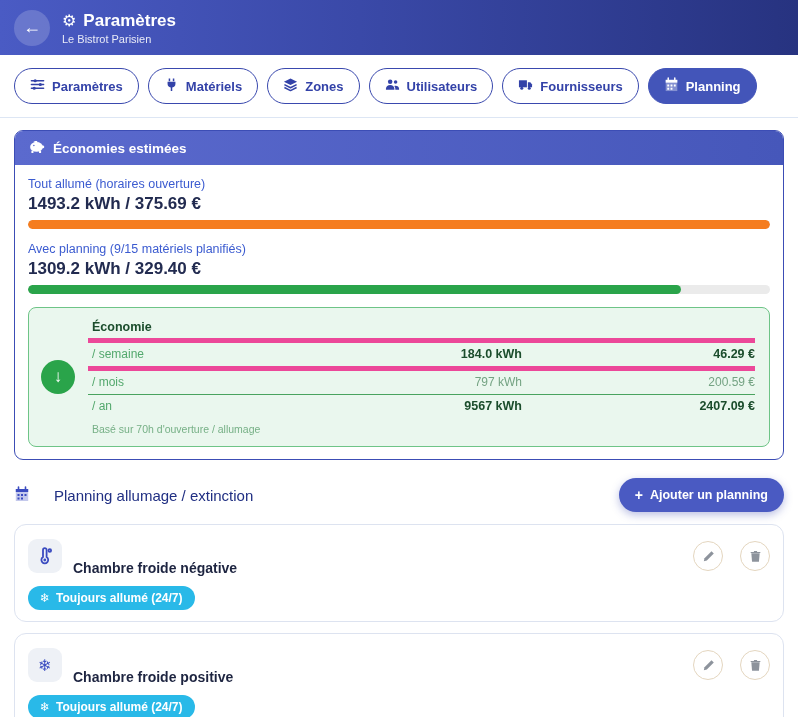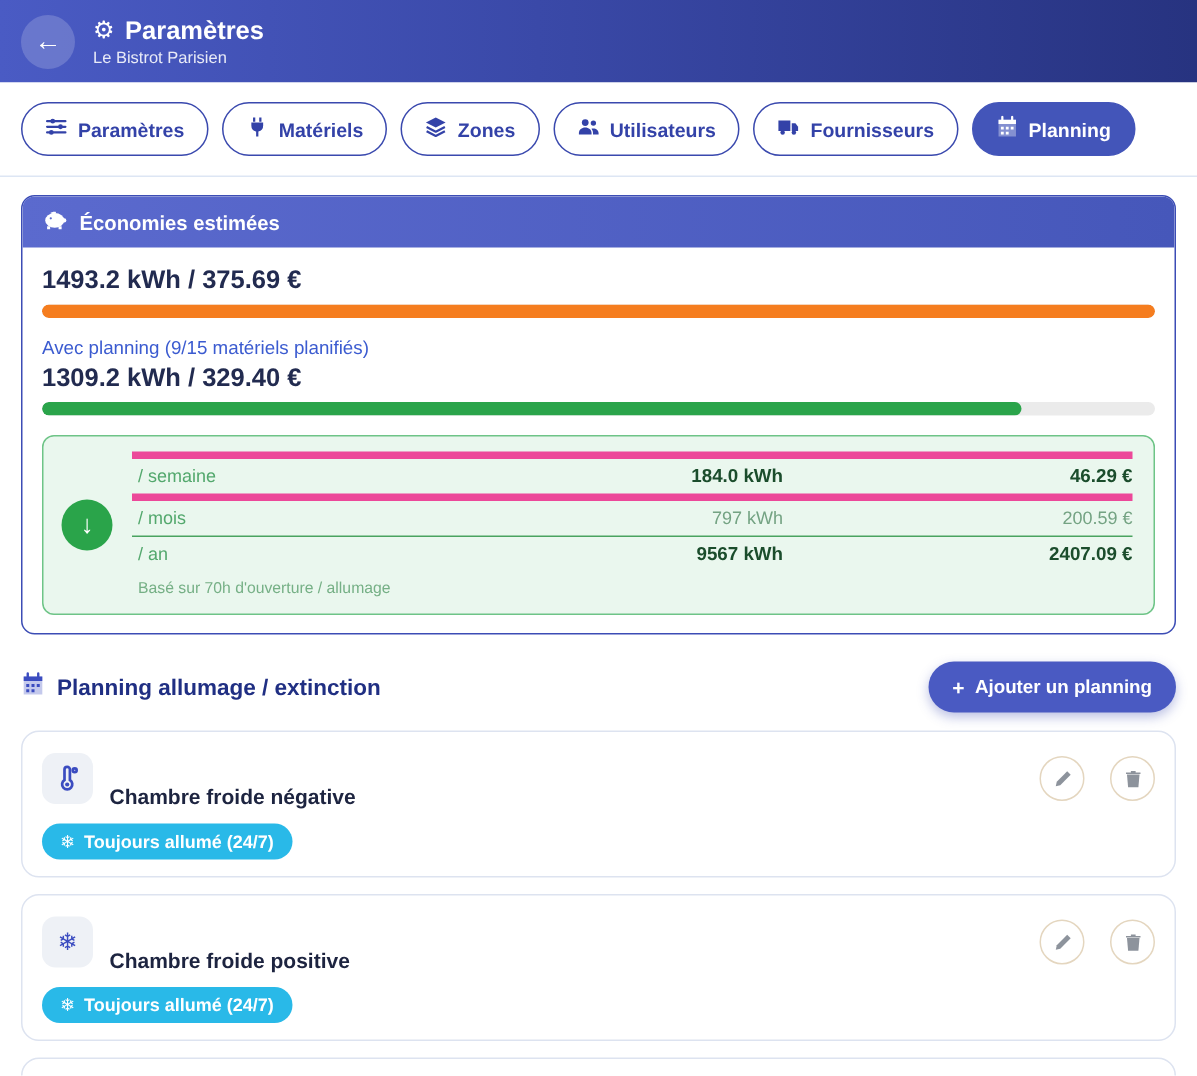--- a/index.html
+++ b/index.html
@@ -48,21 +48,21 @@
     border-top:5px solid #ec4899; }
   .econ-row .lab { color:#53a86d; font-size:12px; }
   .econ-row .kwh, .econ-row .eur { text-align:right; font-size:12px; }
   .econ-row.strong .kwh, .econ-row.strong .eur { color:#1b4d2c; font-weight:bold; font-size:12.5px; }
   .econ-row.light .kwh, .econ-row.light .eur { color:#74a383; }
   .econ-row.total { border-top:1.5px solid #49a35f; }
   .economy-note { color:#76b086; font-size:10.5px; padding:5px 0 1px 4px; }
 
   
   .planning-head { display:flex; align-items:center; justify-content:space-between; margin:18px 0 12px 0; }
-  .planning-title { display:flex; align-items:center; gap:8px; color:#202f83; font-size:15px; font-weight:bold; }
+  .planning-title { display:flex; align-items:center; gap:24px; color:#202f83; font-size:15px; font-weight:normal; }
   .planning-title svg { width:16px; height:16px; }
   .add-btn { display:inline-flex; align-items:center; gap:7px; background:#4a5ac2; color:#fff; border:none;
     border-radius:18px; padding:9px 16px; font-size:12.5px; font-weight:bold; cursor:pointer;
     box-shadow:0 3px 8px rgba(58,73,174,.35); }
   .add-btn .plus { font-size:14px; font-weight:bold; }
 
   .equip-card { border:1px solid #dde3f0; border-radius:12px; padding:11px 13px; margin-bottom:11px; background:#fff; }
   .equip-row { display:flex; align-items:center; gap:11px; }
   .equip-icon { width:34px; height:34px; border-radius:9px; background:#eef1f6; display:flex;
     align-items:center; justify-content:center; color:#3b4cc0; font-size:16px; }
@@ -149,36 +149,38 @@
             <ellipse cx="10" cy="9" rx="7.5" ry="5.8"></ellipse>
             <circle cx="17.5" cy="9" r="1.6"></circle>
             <path d="M4 13.5h2.4V16H4zM13 13.5h2.4V16H13z"></path>
             <path d="M6.5 3.2c1-.9 3.2-1.4 4.6-.8L10 4.8z"></path>
             <circle cx="6.9" cy="7.4" r=".9" fill="#5b6ace"></circle>
           </svg></span>
       <span>Économies estimées</span>
     </div>
     <div class="savings-body">
       <div>
+        <div class="bar-label">Tout allumé (horaires ouverture)</div>
         <div class="bar-value">1493.2 kWh / 375.69 €</div>
         <div class="progress-track">
           <div class="progress-fill fill-orange" style="width: 100%;"></div>
         </div>
       </div>
       <div>
         <div class="bar-label">Avec planning (9/15 matériels planifiés)</div>
         <div class="bar-value">1309.2 kWh / 329.40 €</div>
         <div class="progress-track">
           <div class="progress-fill fill-green" style="width: 88%;"></div>
         </div>
       </div>
 
       <div class="economy-box">
         <div class="economy-icon">↓</div>
         <div class="economy-table">
+          <div class="economy-title">Économie</div>
           <div class="econ-row strong">
             <span class="lab">/ semaine</span>
             <span class="kwh">184.0 kWh</span>
             <span class="eur">46.29 €</span>
           </div>
           <div class="econ-row light">
             <span class="lab">/ mois</span>
             <span class="kwh">797 kWh</span>
             <span class="eur">200.59 €</span>
           </div>

